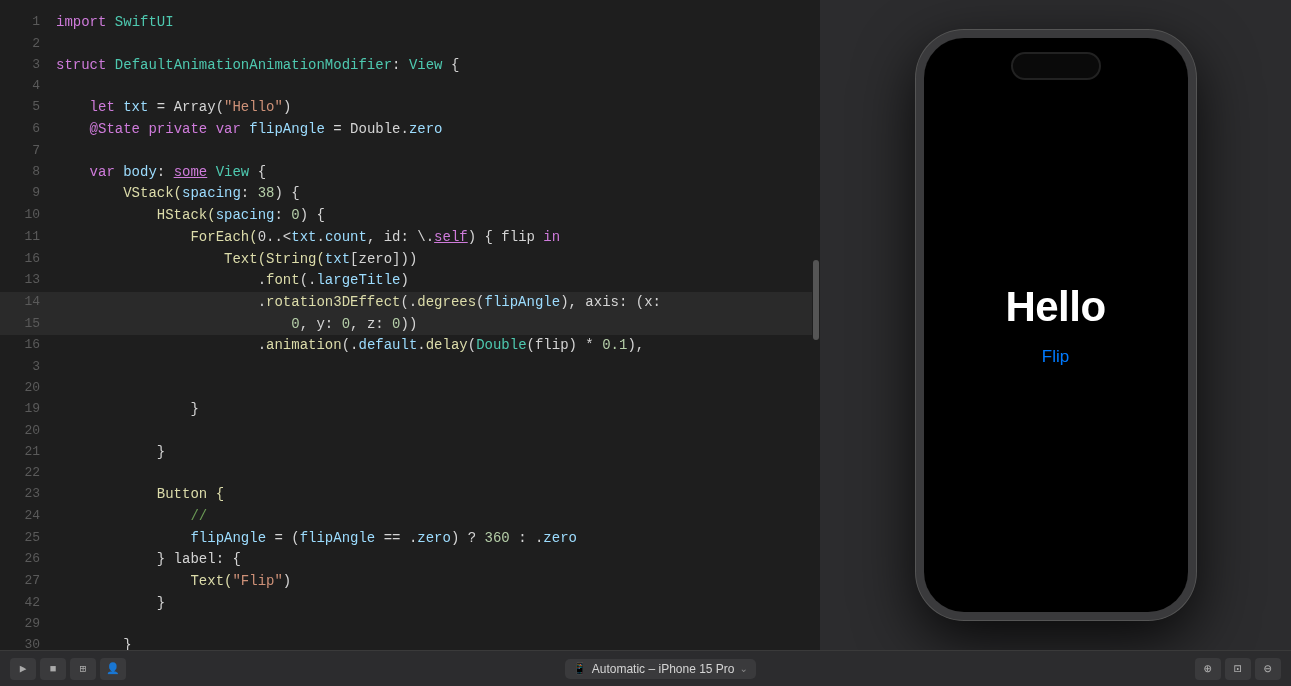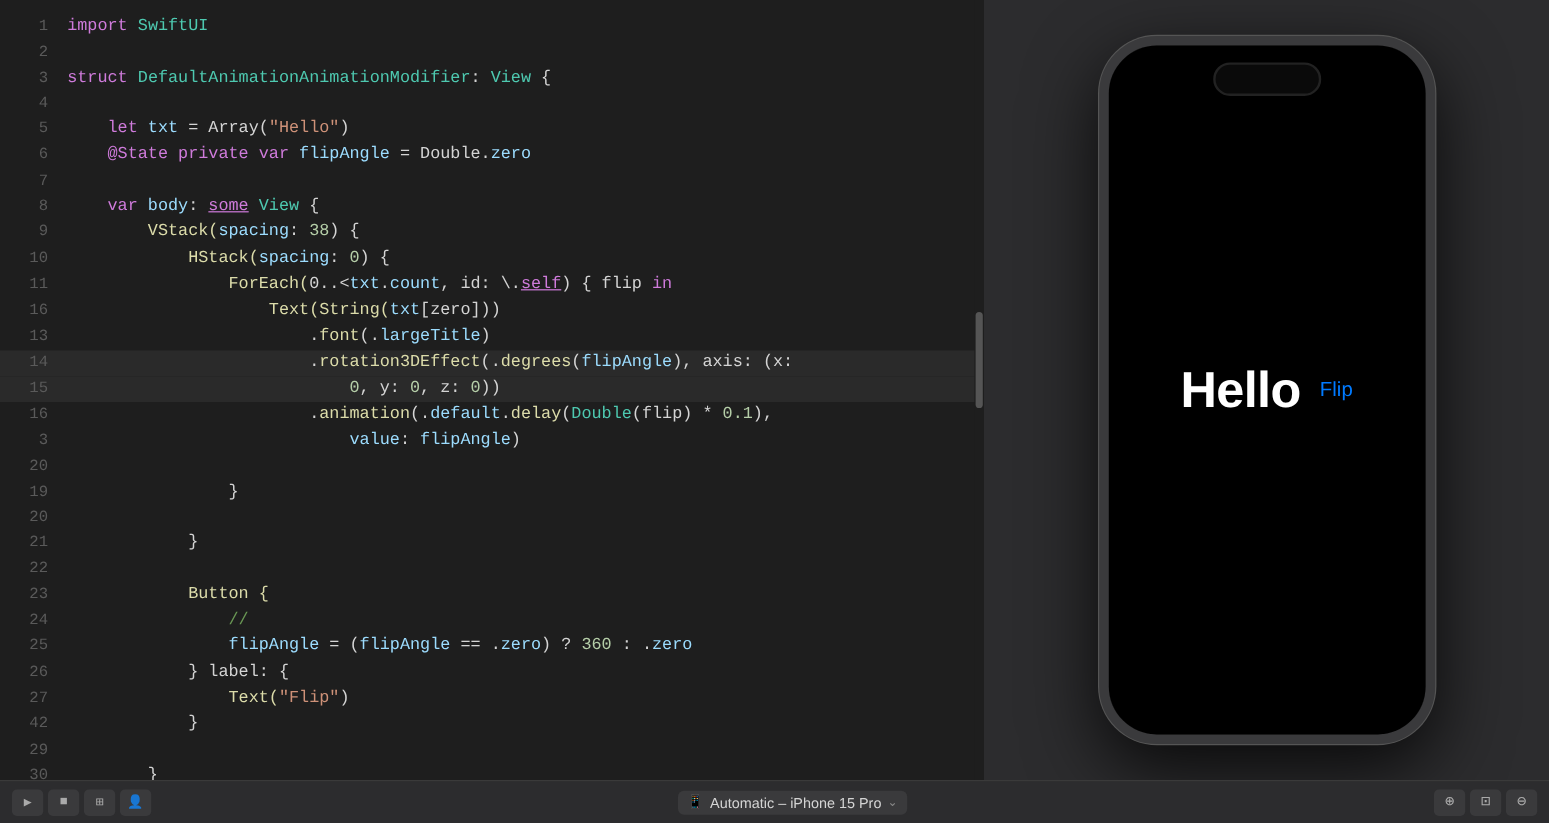--- a/index.html
+++ b/index.html
@@ -131,21 +131,21 @@
       border: 2px solid #222;
       z-index: 10;
     }
 
     .phone-screen {
       width: 100%;
       height: 100%;
       background: #000;
       border-radius: 40px;
       display: flex;
-      flex-direction: row;
+      flex-direction: column;
       align-items: center;
       justify-content: center;
       gap: 16px;
     }
 
     
     .phone-frame::before {
       content: '';
       position: absolute;
       left: -12px;
@@ -279,21 +279,21 @@
         <div class="code-line"><span class="line-number">7</span><span class="code-text"></span></div>
         <div class="code-line"><span class="line-number">8</span><span class="code-text"><span class="kw-var">    var</span><span> </span><span class="prop-name">body</span><span class="punct">: </span><span class="kw-some">some</span><span> </span><span class="type-view">View</span><span class="punct"> {</span></span></div>
         <div class="code-line"><span class="line-number">9</span><span class="code-text"><span class="func-name">        VStack(</span><span class="param-name">spacing</span><span class="punct">: </span><span class="number-lit">38</span><span class="punct">) {</span></span></div>
         <div class="code-line"><span class="line-number">10</span><span class="code-text"><span class="func-name">            HStack(</span><span class="param-name">spacing</span><span class="punct">: </span><span class="number-lit">0</span><span class="punct">) {</span></span></div>
         <div class="code-line"><span class="line-number">11</span><span class="code-text"><span class="func-name">                ForEach(</span><span class="punct">0..&lt;</span><span class="prop-name">txt</span><span class="punct">.</span><span class="prop-name">count</span><span class="punct">, id: \.</span><span class="kw-some">self</span><span class="punct">) { flip </span><span class="kw-in">in</span></span></div>
         <div class="code-line"><span class="line-number">16</span><span class="code-text"><span class="func-name">                    Text(</span><span class="func-name">String(</span><span class="prop-name">txt</span><span class="punct">[zero]))</span></span></div>
         <div class="code-line"><span class="line-number">13</span><span class="code-text"><span class="punct">                        .</span><span class="method-chain">font</span><span class="punct">(.</span><span class="prop-name">largeTitle</span><span class="punct">)</span></span></div>
         <div class="code-line highlighted"><span class="line-number">14</span><span class="code-text"><span class="punct">                        .</span><span class="method-chain">rotation3DEffect</span><span class="punct">(.</span><span class="method-chain">degrees</span><span class="punct">(</span><span class="prop-name">flipAngle</span><span class="punct">), axis: (x:</span></span></div>
         <div class="code-line highlighted"><span class="line-number">15</span><span class="code-text"><span>                            </span><span class="number-lit">0</span><span class="punct">, y: </span><span class="number-lit">0</span><span class="punct">, z: </span><span class="number-lit">0</span><span class="punct">))</span></span></div>
         <div class="code-line"><span class="line-number">16</span><span class="code-text"><span class="punct">                        .</span><span class="method-chain">animation</span><span class="punct">(.</span><span class="prop-name">default</span><span class="punct">.</span><span class="method-chain">delay</span><span class="punct">(</span><span class="type-name">Double</span><span class="punct">(flip) * </span><span class="number-lit">0.1</span><span class="punct">),</span></span></div>
-        <div class="code-line"><span class="line-number">3</span><span class="code-text"><span>                            </span><span class="param-name">value</span><span class="punct">: </span><span class="prop-name">flipAngle</span><span class="punct">)</span></span></div>
+        <div class="code-line"><span class="line-number">3</span></div>
         <div class="code-line"><span class="line-number">20</span><span class="code-text"></span></div>
         <div class="code-line"><span class="line-number">19</span><span class="code-text"><span class="punct">                }</span></span></div>
         <div class="code-line"><span class="line-number">20</span><span class="code-text"></span></div>
         <div class="code-line"><span class="line-number">21</span><span class="code-text"><span class="punct">            }</span></span></div>
         <div class="code-line"><span class="line-number">22</span><span class="code-text"></span></div>
         <div class="code-line"><span class="line-number">23</span><span class="code-text"><span class="func-name">            Button {</span></span></div>
         <div class="code-line"><span class="line-number">24</span><span class="code-text"><span class="comment">                //</span></span></div>
         <div class="code-line"><span class="line-number">25</span><span class="code-text"><span>                </span><span class="prop-name">flipAngle</span><span class="punct"> = (</span><span class="prop-name">flipAngle</span><span class="punct"> == .</span><span class="prop-name">zero</span><span class="punct">) ? </span><span class="number-lit">360</span><span class="punct"> : .</span><span class="prop-name">zero</span></span></div>
         <div class="code-line"><span class="line-number">26</span><span class="code-text"><span class="punct">            } label: {</span></span></div>
         <div class="code-line"><span class="line-number">27</span><span class="code-text"><span class="func-name">                Text(</span><span class="string-lit">"Flip"</span><span class="punct">)</span></span></div>

